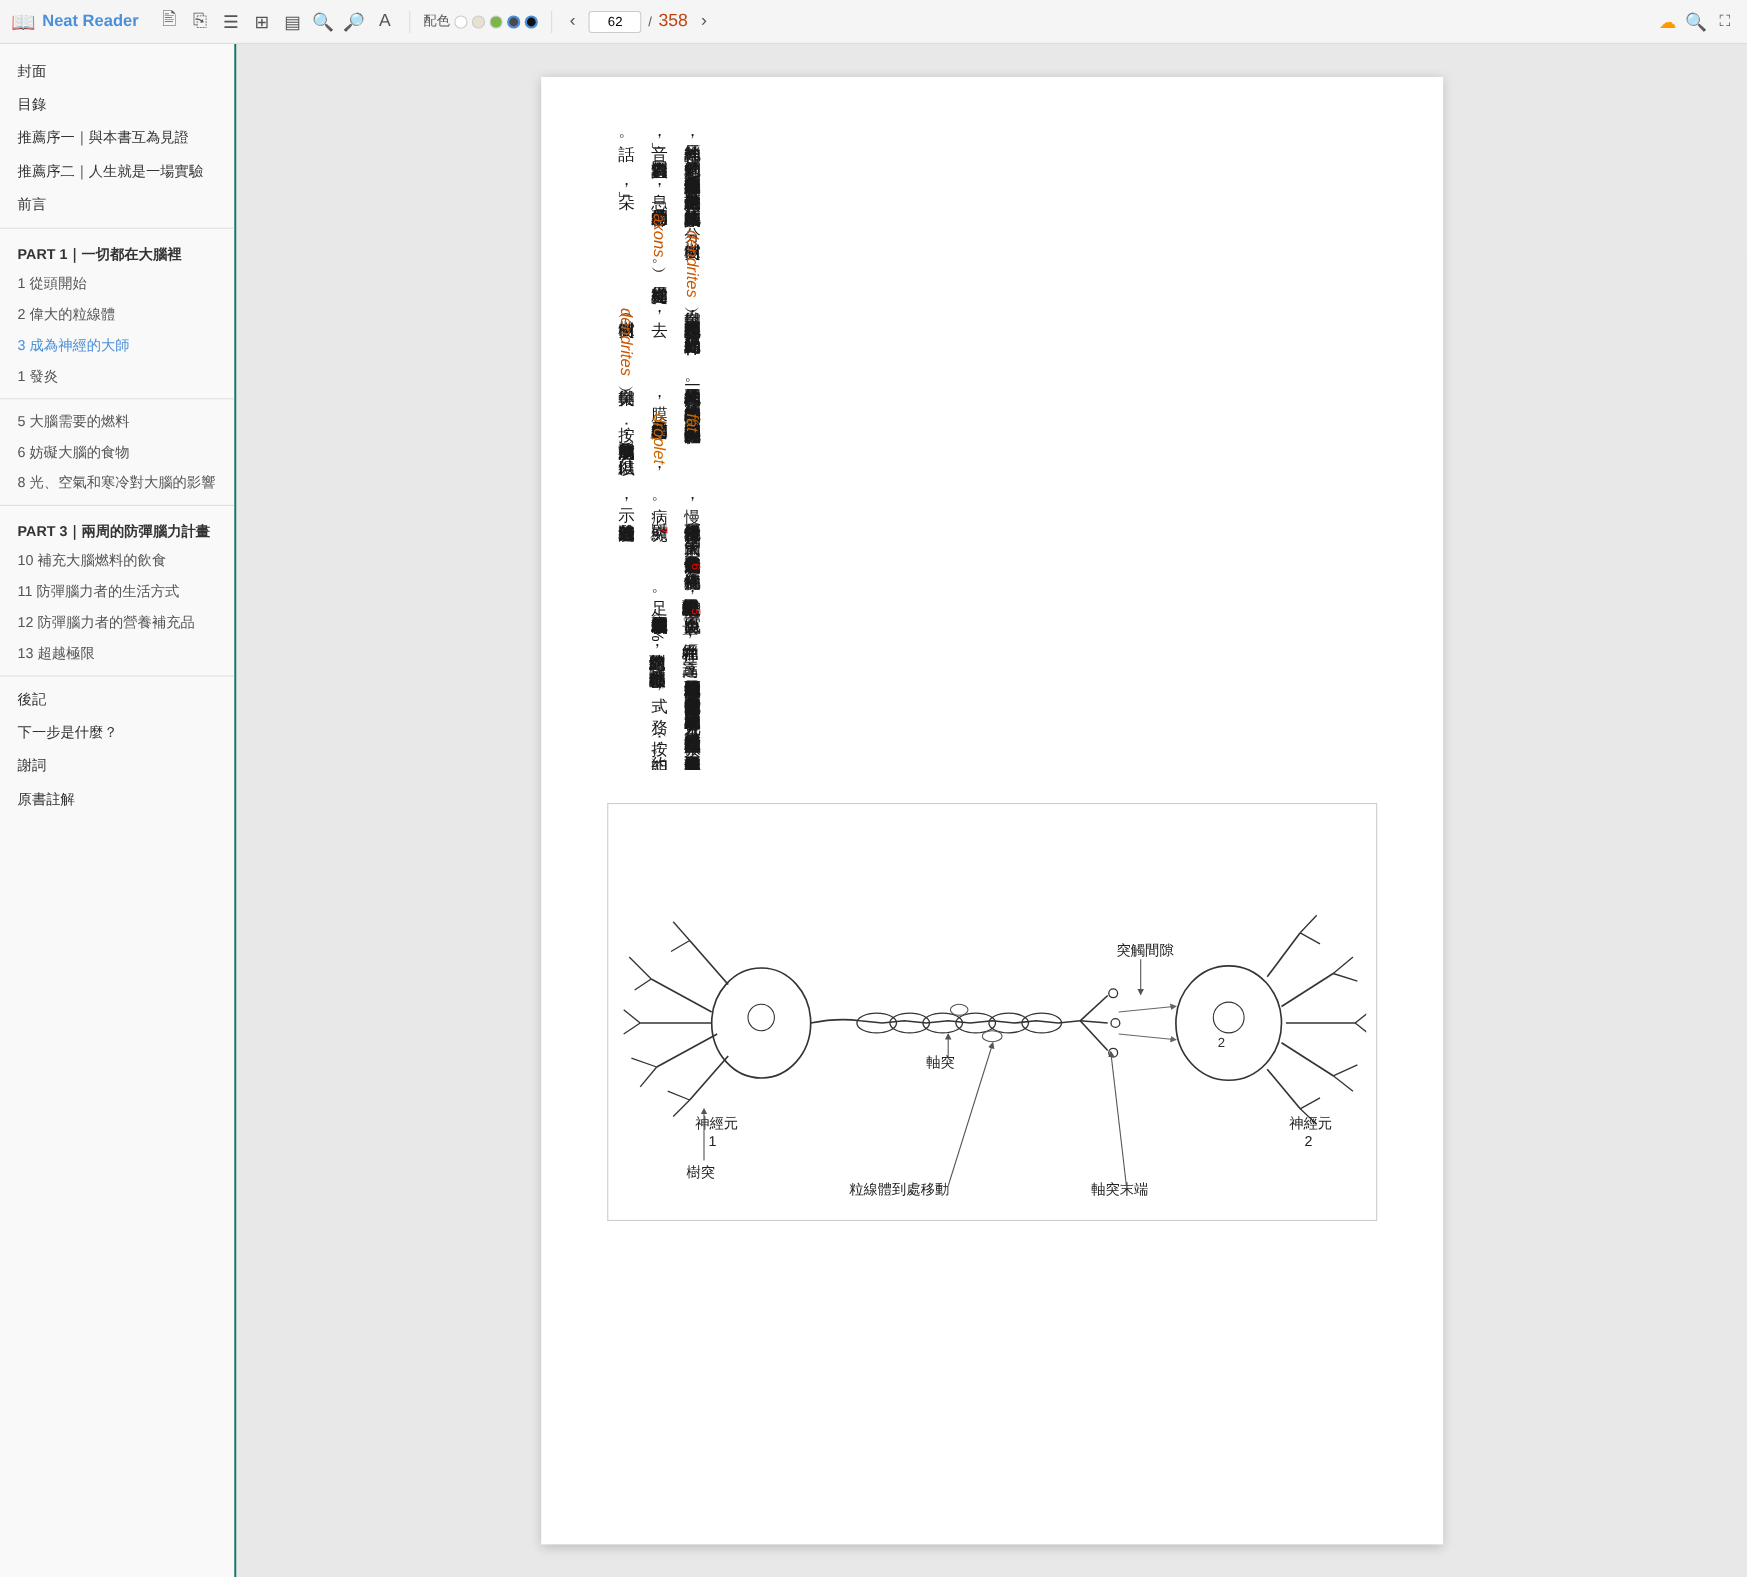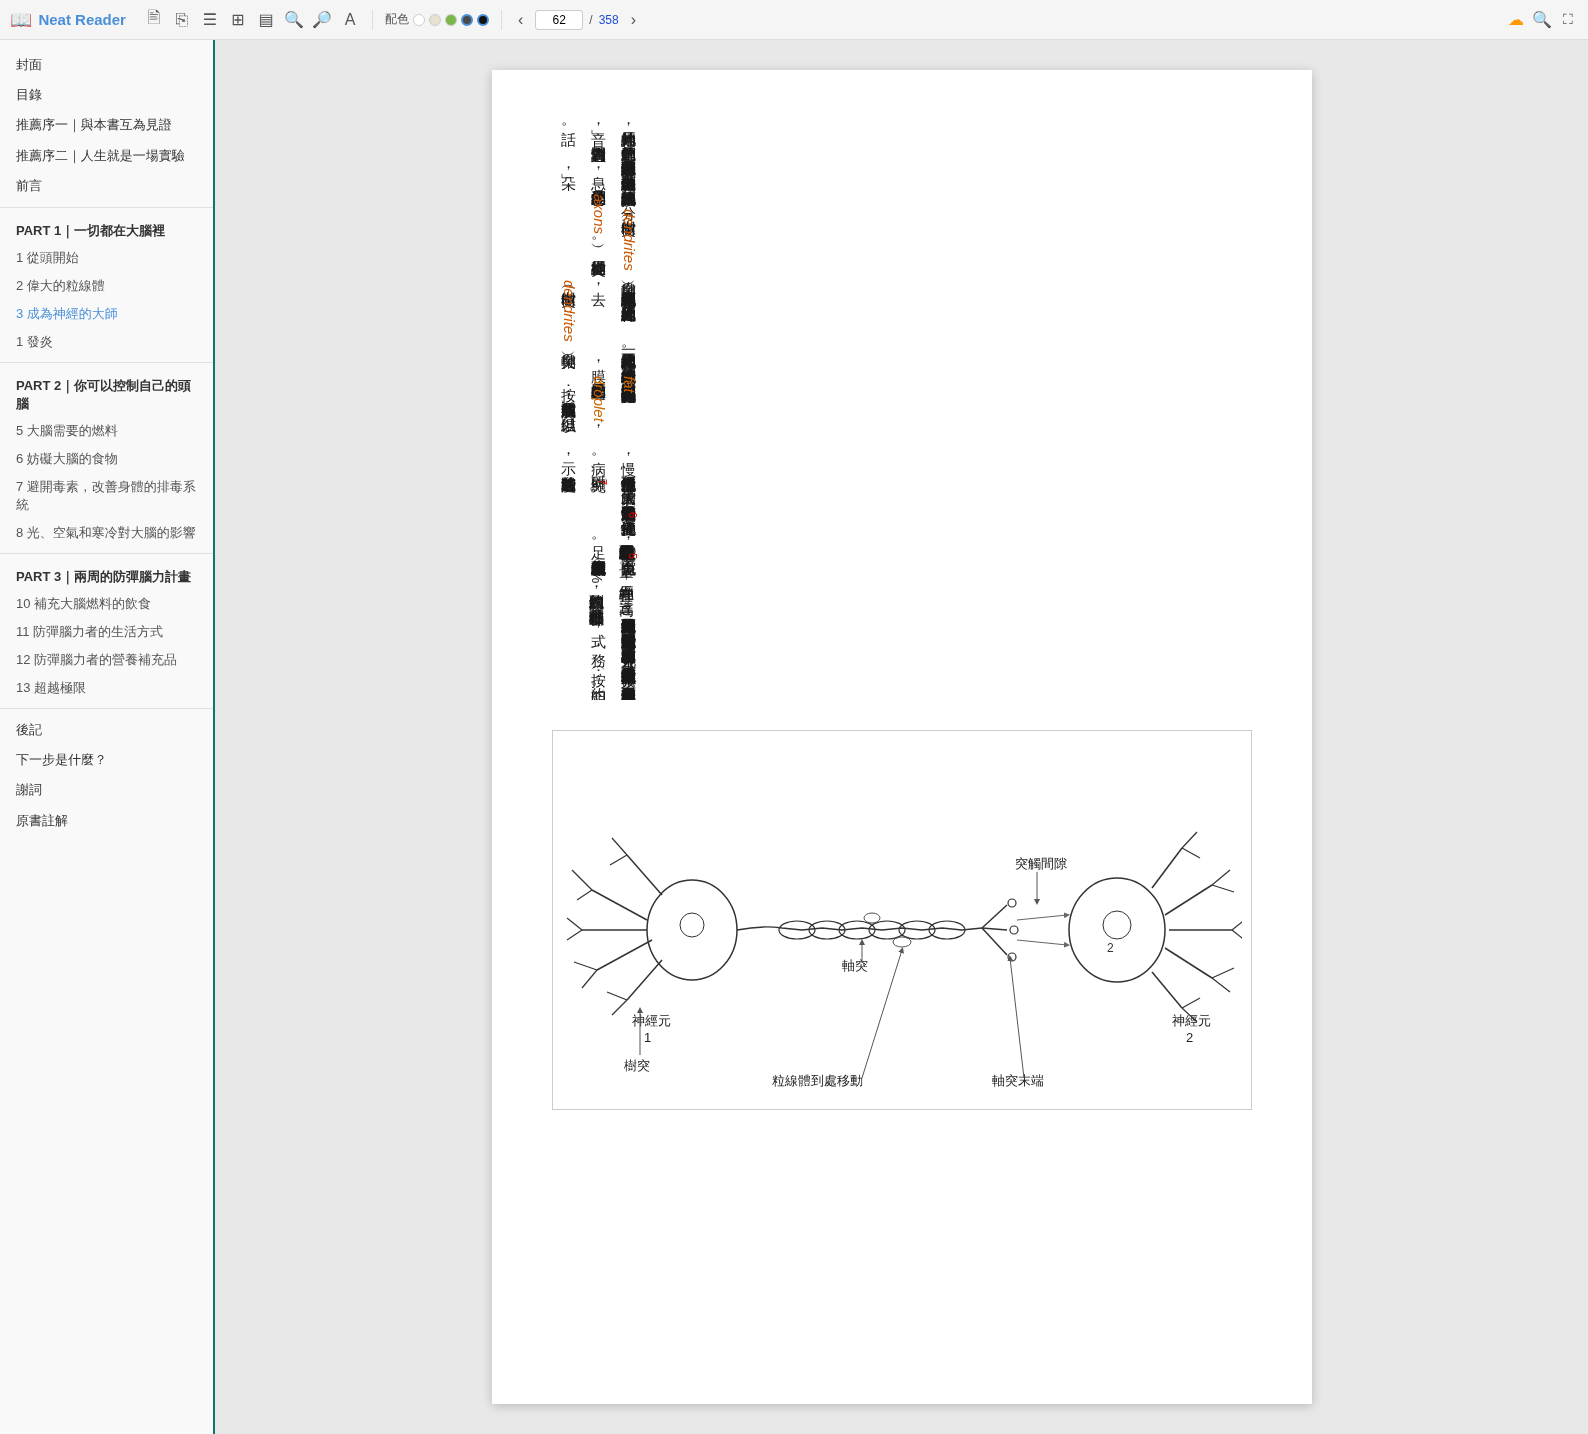--- a/index.html
+++ b/index.html
@@ -161,21 +161,21 @@
     <div class="color-dot dark" style="border:2px solid #4a90d9;"></div>
     <div class="color-dot black" style="border:2px solid #4a90d9;"></div>
   </div>
 
   <div class="toolbar-divider"></div>
 
   <span class="nav-arrow">‹</span>
   <div class="page-nav">
     <input type="text" value="62" style="width: 48px; text-align: center; border: 1px solid rgb(204, 204, 204); border-radius: 3px; padding: 2px 4px; font-size: 12px;">
     <span style="font-size:12px;color:#555;">/</span>
-    <span style="font-size:12px;color:#1d4ed8;">358</span>
+    <span style="font-size:16px;color:#c2410c;">358</span>
   </div>
   <span class="nav-arrow">›</span>
 
   <div class="toolbar-spacer"></div>
 
   <div class="toolbar-right">
     <span class="toolbar-icon" style="color:#f90;">☁</span>
     <span class="toolbar-icon">🔍</span>
     <span class="toolbar-icon" style="font-size:14px;">⛶</span>
   </div>
@@ -189,24 +189,22 @@
     <div class="sidebar-item">推薦序一｜與本書互為見證</div>
     <div class="sidebar-item">推薦序二｜人生就是一場實驗</div>
     <div class="sidebar-item">前言</div>
     <div class="sidebar-divider"></div>
     <div class="sidebar-section">PART 1｜一切都在大腦裡</div>
     <div class="sidebar-sub">1 從頭開始</div>
     <div class="sidebar-sub">2 偉大的粒線體</div>
     <div class="sidebar-sub active">3 成為神經的大師</div>
     <div class="sidebar-sub">1 發炎</div>
     <div class="sidebar-divider"></div>
-    <div class="sidebar-section">PART 2｜你可以控制自己的頭腦</div>
     <div class="sidebar-sub">5 大腦需要的燃料</div>
     <div class="sidebar-sub">6 妨礙大腦的食物</div>
-    <div class="sidebar-sub">7 避開毒素，改善身體的排毒系統</div>
     <div class="sidebar-sub">8 光、空氣和寒冷對大腦的影響</div>
     <div class="sidebar-divider"></div>
     <div class="sidebar-section">PART 3｜兩周的防彈腦力計畫</div>
     <div class="sidebar-sub">10 補充大腦燃料的飲食</div>
     <div class="sidebar-sub">11 防彈腦力者的生活方式</div>
     <div class="sidebar-sub">12 防彈腦力者的營養補充品</div>
     <div class="sidebar-sub">13 超越極限</div>
     <div class="sidebar-divider"></div>
     <div class="sidebar-item">後記</div>
     <div class="sidebar-item">下一步是什麼？</div>

